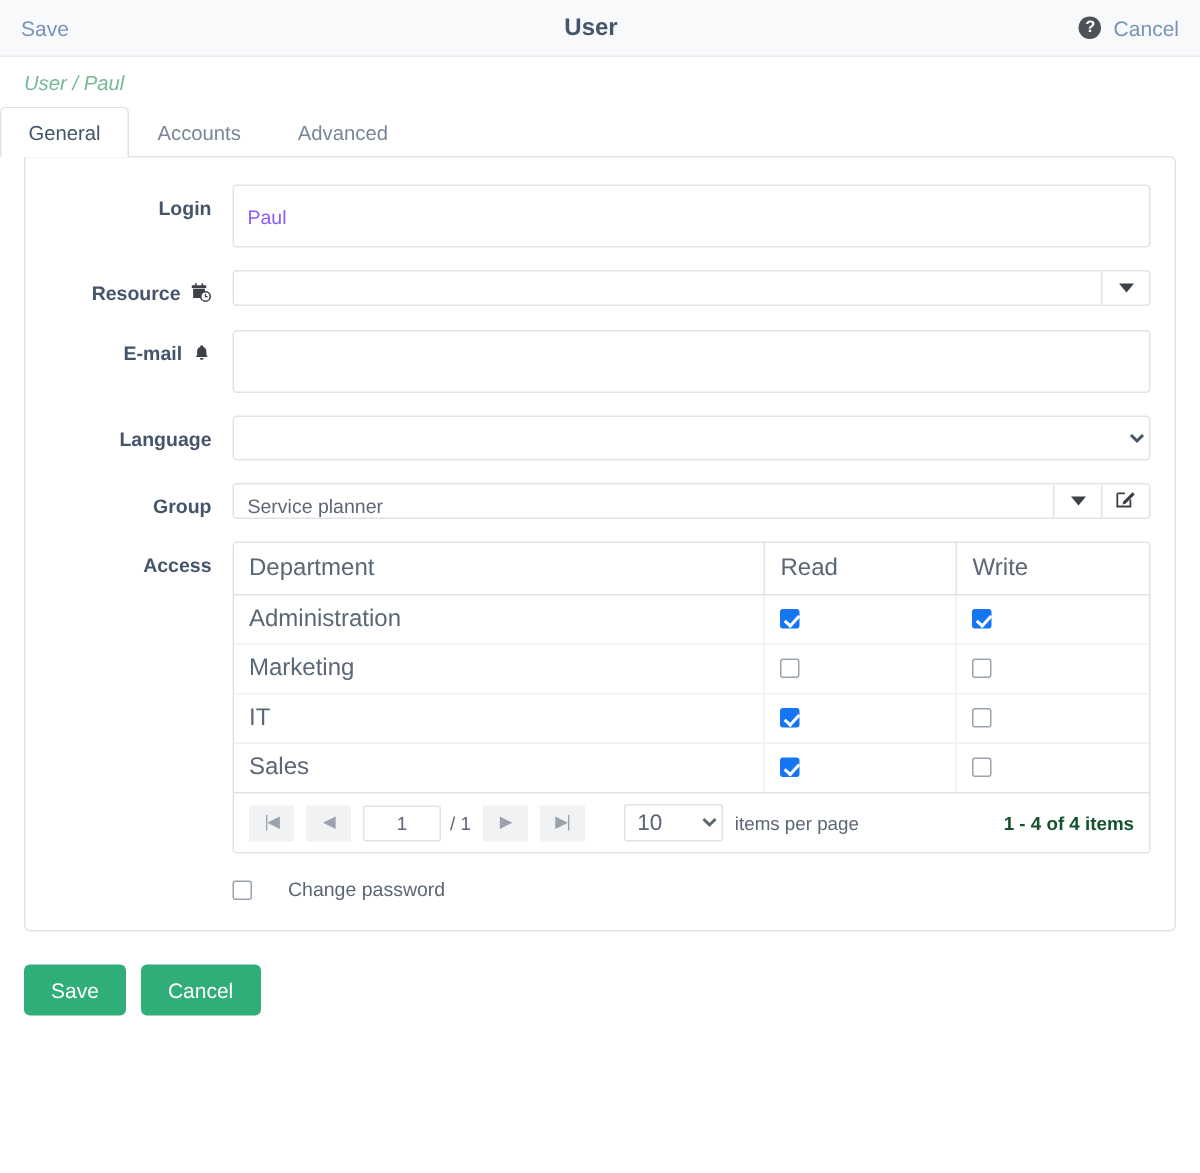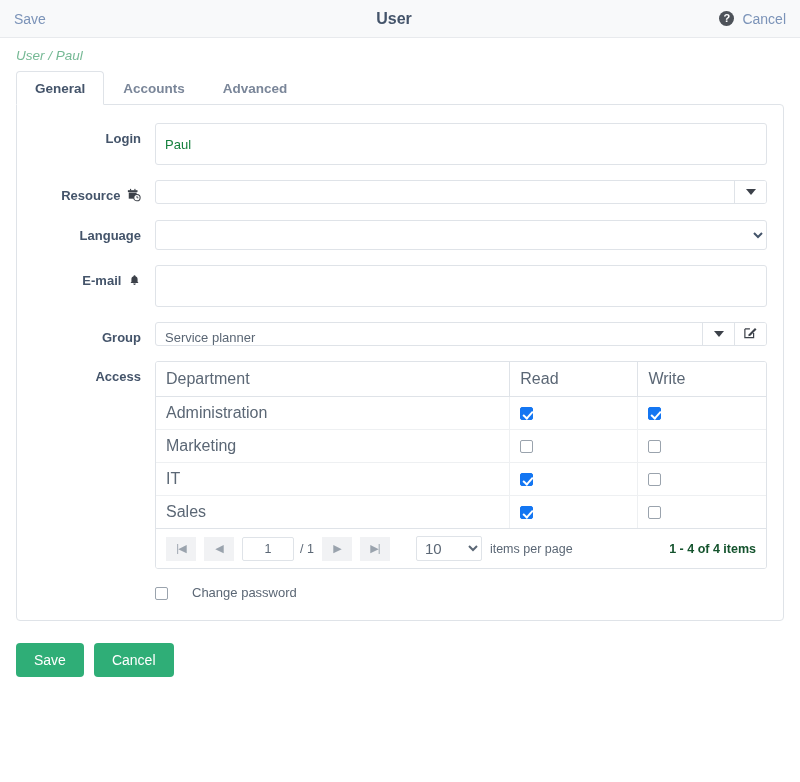--- a/index.html
+++ b/index.html
@@ -63,25 +63,24 @@
     padding: 10px 0 8px 16px;
     font-style: italic;
     font-size: 13.5px;
     color: #76b995;
     background: #ffffff;
   }
 
   
   .tabs {
     display: flex;
-    padding-left: 16px;
+    padding-left: 0;
     margin-bottom: -1px;
     position: relative;
     z-index: 3;
-    font-weight: bold;
   }
   .tab {
     padding: 9px 18px 8px 18px;
     font-size: 13.5px;
     color: #7a8699;
     cursor: pointer;
     border: 1px solid transparent;
     border-radius: 4px 4px 0 0;
     background: transparent;
     white-space: nowrap;
@@ -129,21 +128,21 @@
   .field { flex: 1; min-width: 0; }
 
   input[type="text"].txt {
     width: 100%;
     height: 30px;
     padding: 20px 9px;
     border: 1px solid #dfe3e8;
     border-radius: 3px;
     font-family: "Liberation Sans", sans-serif;
     font-size: 13px;
-    color: #15803d;
+    color: #8b5cf6;
     background: #ffffff;
     outline: none;
   }
 
   
   .combo {
     display: flex;
     border: 1px solid #dfe3e8;
     border-radius: 3px;
     background: #ffffff;
@@ -386,40 +385,40 @@
       <div class="combo">
         <input type="text" class="combo-input" value="" style="">
         <div class="combo-btn">
           <span class="tri-down"></span>
         </div>
       </div>
     </div>
   </div>
 
   <div class="row">
-    <div class="label">Language</div>
-    <div class="field">
-      <select class="sel">
-        <option></option>
-      </select>
-    </div>
-  </div>
-
-  <div class="row">
     <div class="label">
       <span>E-mail</span>
       <span class="lbl-icon">
         <svg width="13" height="13" viewBox="0 0 16 16">
           <path d="M8 1.4c-.7 0-1.2.5-1.2 1.1v.4C5.3 3.3 4.2 4.7 4.2 6.4v3l-1.1 1.6h9.8L11.8 9.4v-3c0-1.7-1.1-3.1-2.6-3.5v-.4c0-.6-.5-1.1-1.2-1.1z" fill="#3c4149"></path>
           <path d="M6.4 11.8a1.6 1.6 0 0 0 3.2 0z" fill="#3c4149"></path>
         </svg>
       </span>
     </div>
     <div class="field">
       <input type="text" class="txt" value="" style="">
+    </div>
+  </div>
+
+  <div class="row">
+    <div class="label">Language</div>
+    <div class="field">
+      <select class="sel">
+        <option></option>
+      </select>
     </div>
   </div>
 
   <div class="row">
     <div class="label">Group</div>
     <div class="field">
       <div class="combo">
         <div class="combo-text">Service planner</div>
         <div class="combo-btn">
           <span class="tri-down"></span>

